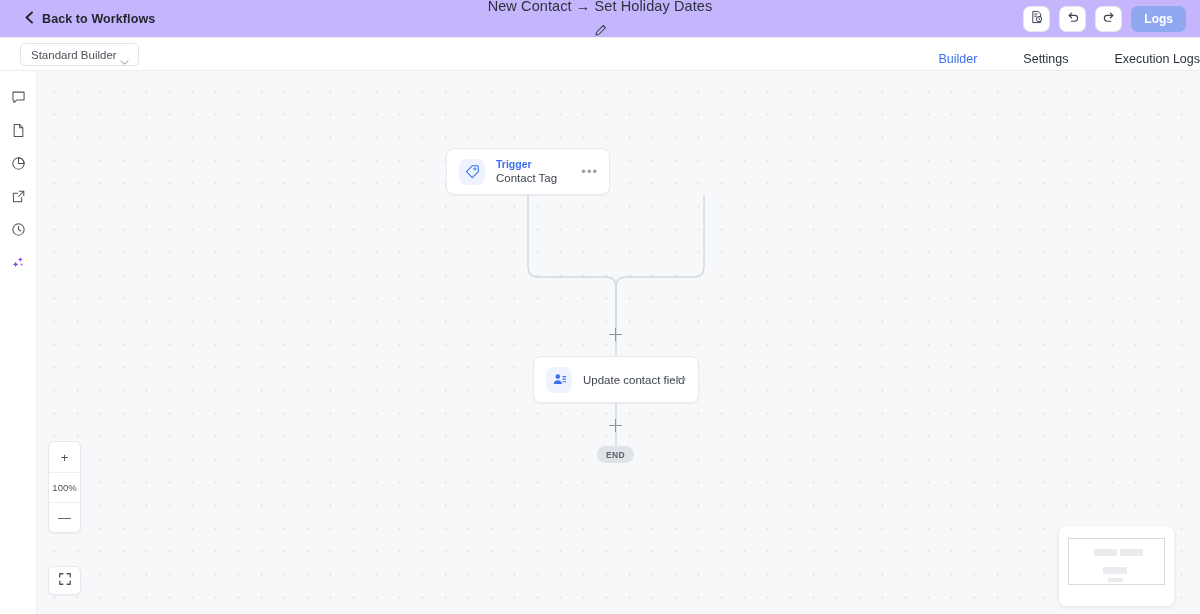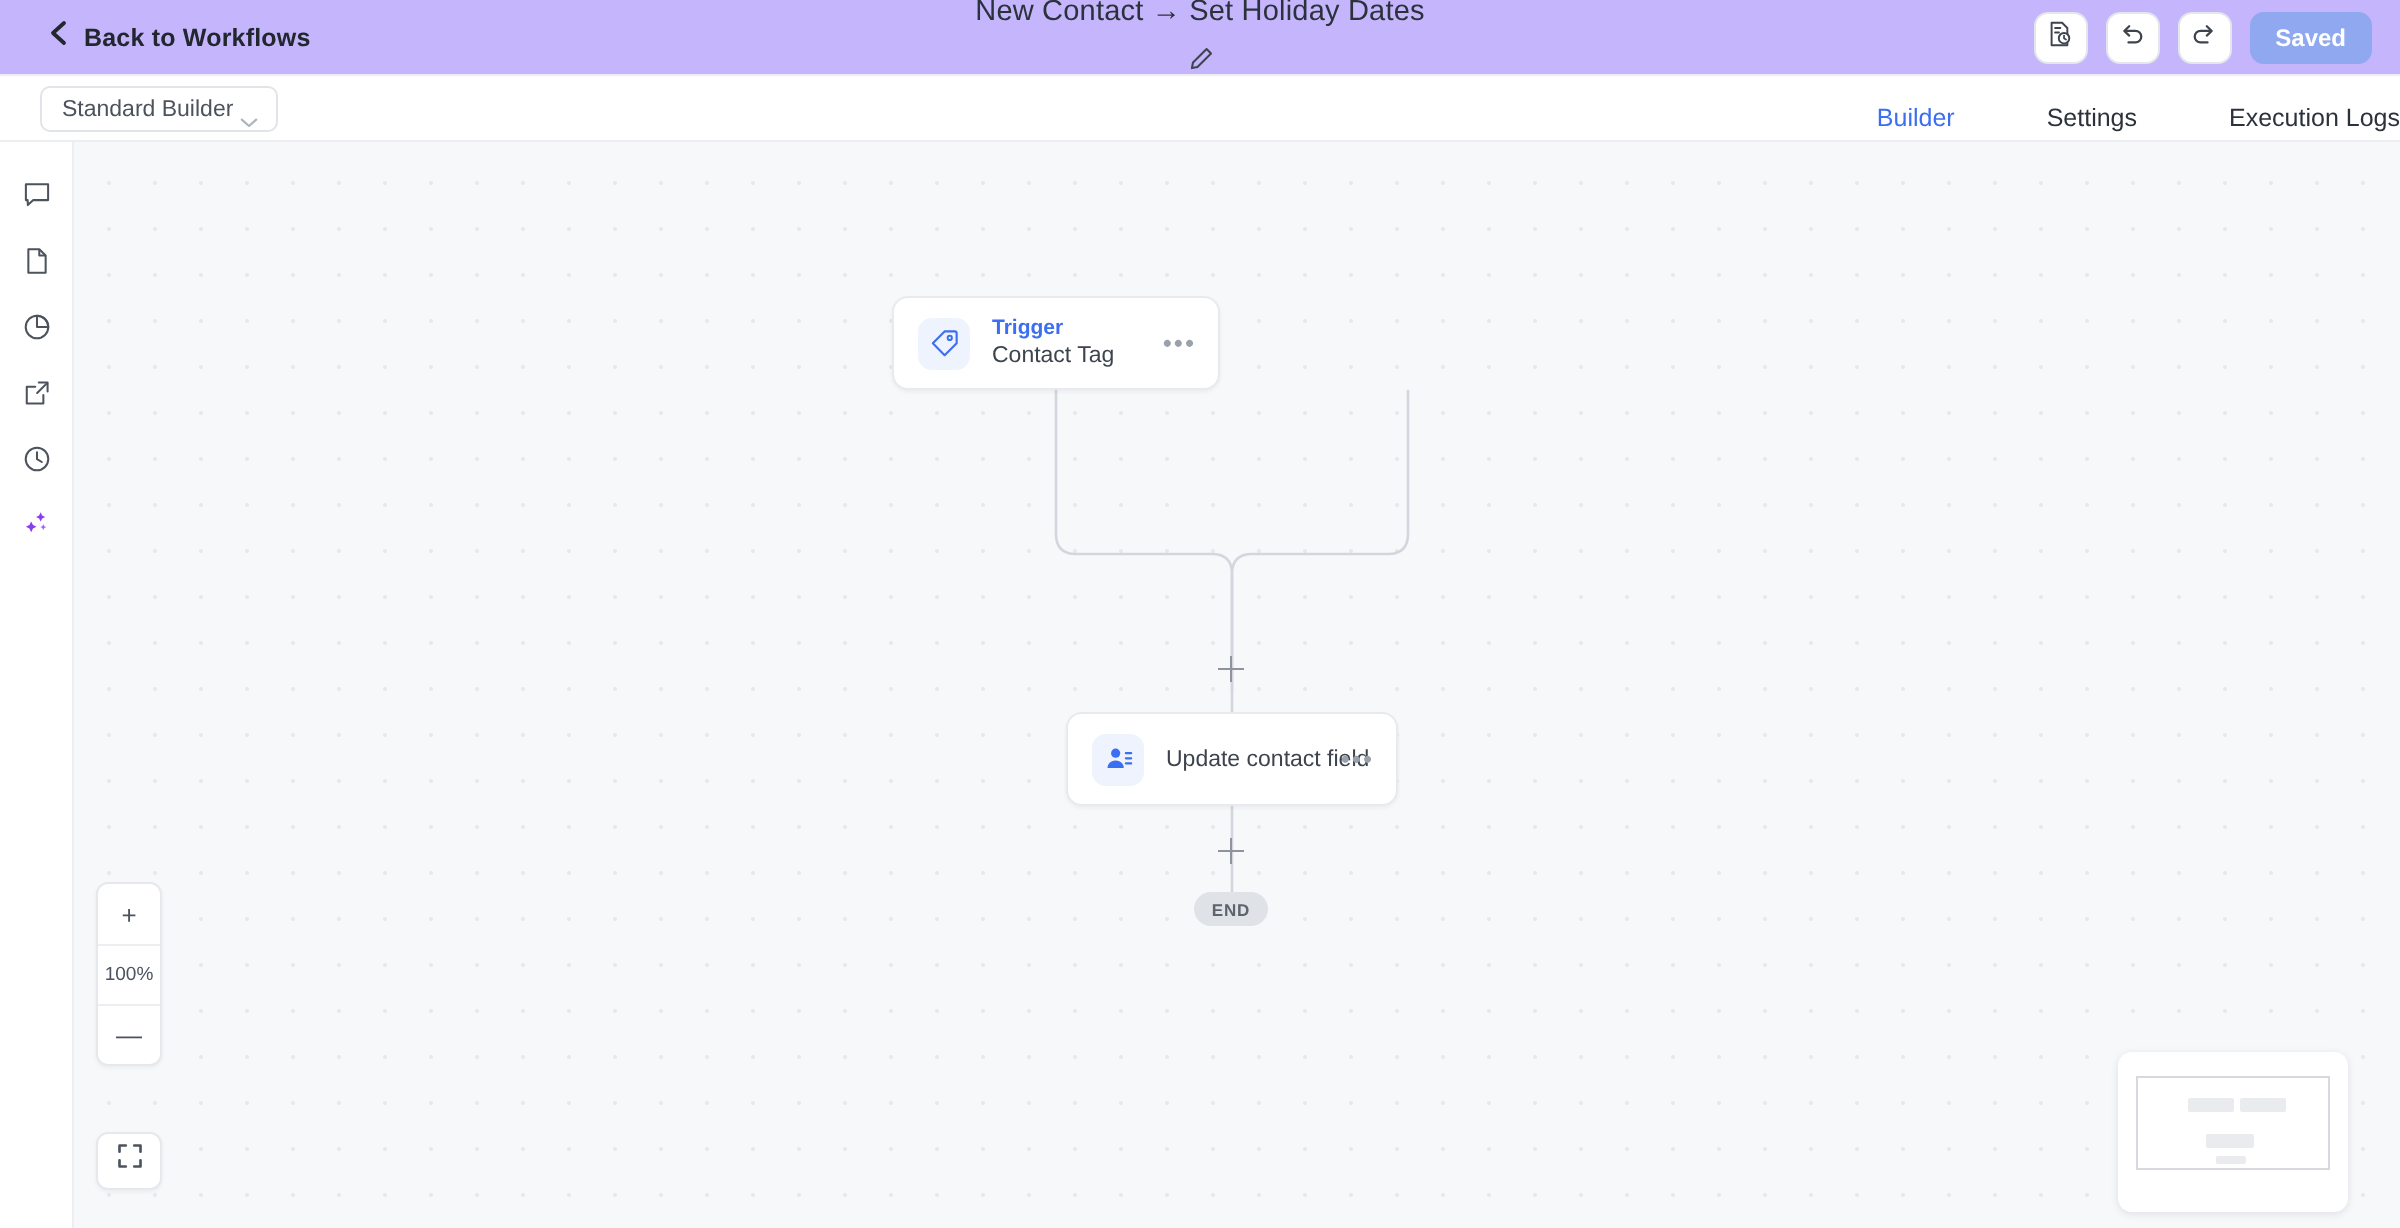--- a/index.html
+++ b/index.html
@@ -245,21 +245,21 @@
         </span>
       </div>
       <div class="icon-btn">
         <span>
           <svg width="14" height="14" viewBox="0 0 16 16">
               <path d="M11.8 6.2H6a3.3 3.3 0 000 6.6h4" stroke="#3d444e" stroke-width="1.3" fill="none" stroke-linecap="round"></path>
               <path d="M9.6 3.6l2.8 2.7-2.8 2.6" stroke="#3d444e" stroke-width="1.3" fill="none" stroke-linecap="round" stroke-linejoin="round"></path>
             </svg>
         </span>
       </div>
-      <button class="saved-btn">Saved</button>
+      <button class="saved-btn">Logs</button>
     </div>
   </div>
 
   <div class="tabbar">
     <div class="builder-select">
       <span class="builder-select-label">Standard Builder</span>
       <span class="builder-select-caret">
         <svg width="9" height="7" viewBox="0 0 10 7">
             <path d="M1 1.6l4 3.6 4-3.6" stroke="#aeb4bd" stroke-width="1.2" fill="none" stroke-linecap="round" stroke-linejoin="round"></path>
           </svg>

